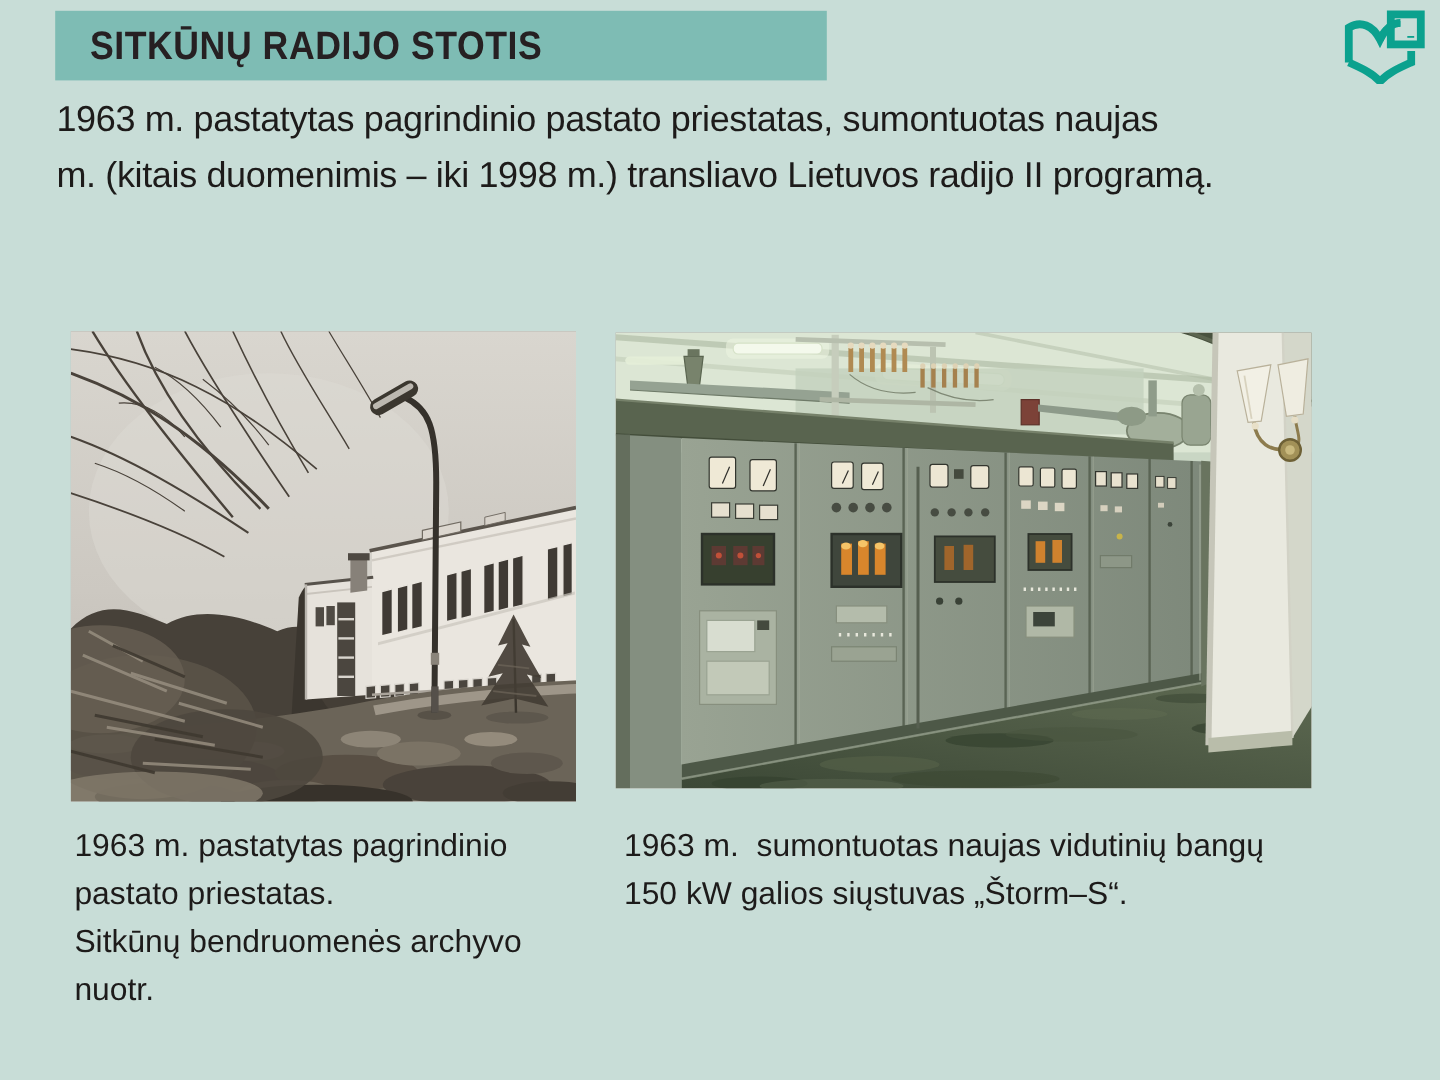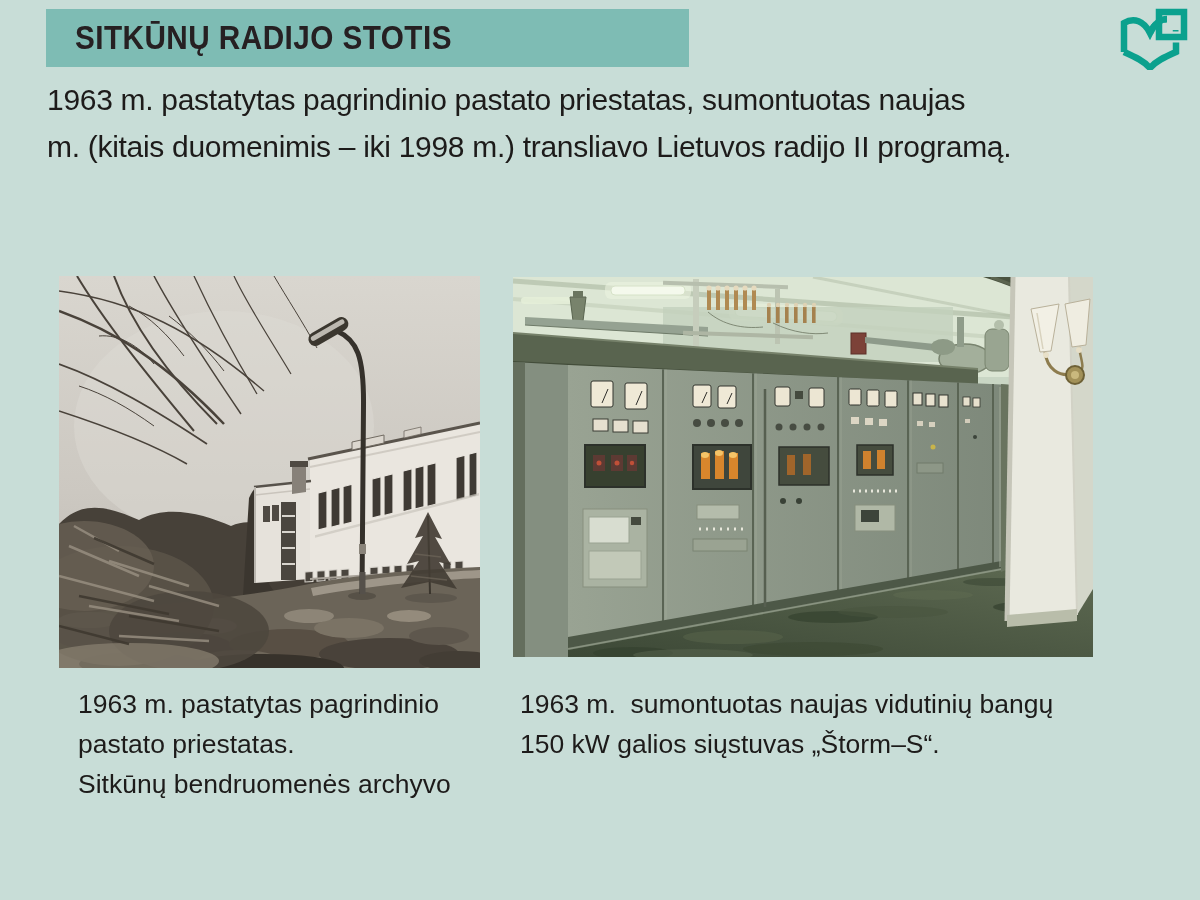--- a/index.html
+++ b/index.html
@@ -21,21 +21,21 @@
   }
   .logo{position:absolute;left:1112px;top:8px;width:76px;height:62px;}
   .paragraph{position:absolute;left:47px;top:76px;font-size:30px;line-height:47px;letter-spacing:-.3px;}
   .paragraph .line{white-space:pre;}
   .photo{position:absolute;overflow:hidden;background:#b9b5ae;}
   .photo svg{display:block;}
   .photo-left{left:59px;top:276px;width:421px;height:392px;}
   .photo-right{left:513px;top:277px;width:580px;height:380px;}
   .caption{position:absolute;font-size:26.5px;line-height:40px;}
   .caption .line{white-space:pre;}
-  .caption-left{left:78px;top:684px;}
+  .caption-left{left:62px;top:684px;}
   .caption-right{left:520px;top:684px;}
 </style>
 </head>
 <body>
 
 <div class="slide">
 
   <div class="title-bar">
     <span class="title-text">SITKŪNŲ RADIJO STOTIS</span>
   </div>
@@ -450,19 +450,20 @@
         <circle cx="533" cy="78" r="3" fill="#e8e0c8"></circle>
         <circle cx="566" cy="73" r="3" fill="#e6dec6"></circle>
       </g>
     </svg>
   </figure>
 
   <div class="caption caption-left">
     <div class="line">1963 m. pastatytas pagrindinio</div>
     <div class="line">pastato priestatas.</div>
     <div class="line">Sitkūnų bendruomenės archyvo</div>
+    <div class="line">nuotr.</div>
   </div>
   <div class="caption caption-right">
     <div class="line">1963 m.  sumontuotas naujas vidutinių bangų</div>
     <div class="line">150 kW galios siųstuvas „Štorm–S“.</div>
   </div>
 
 </div>
 
 </body></html>

